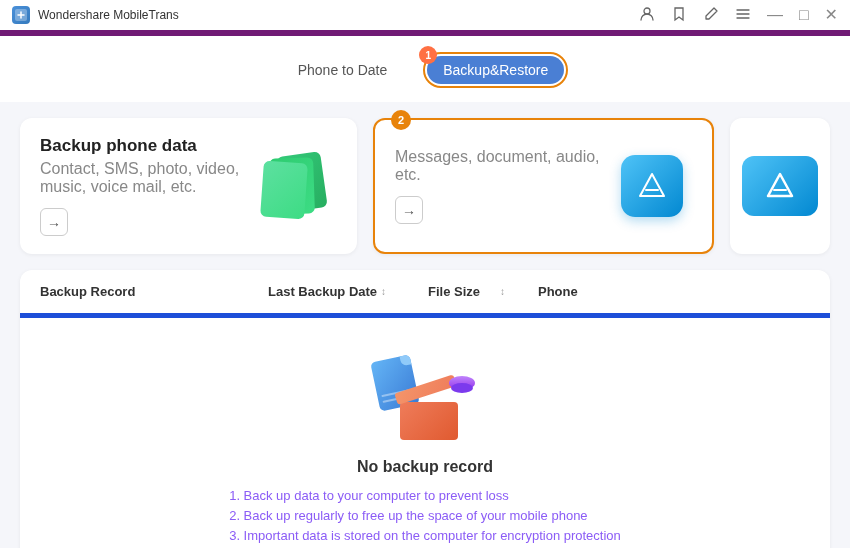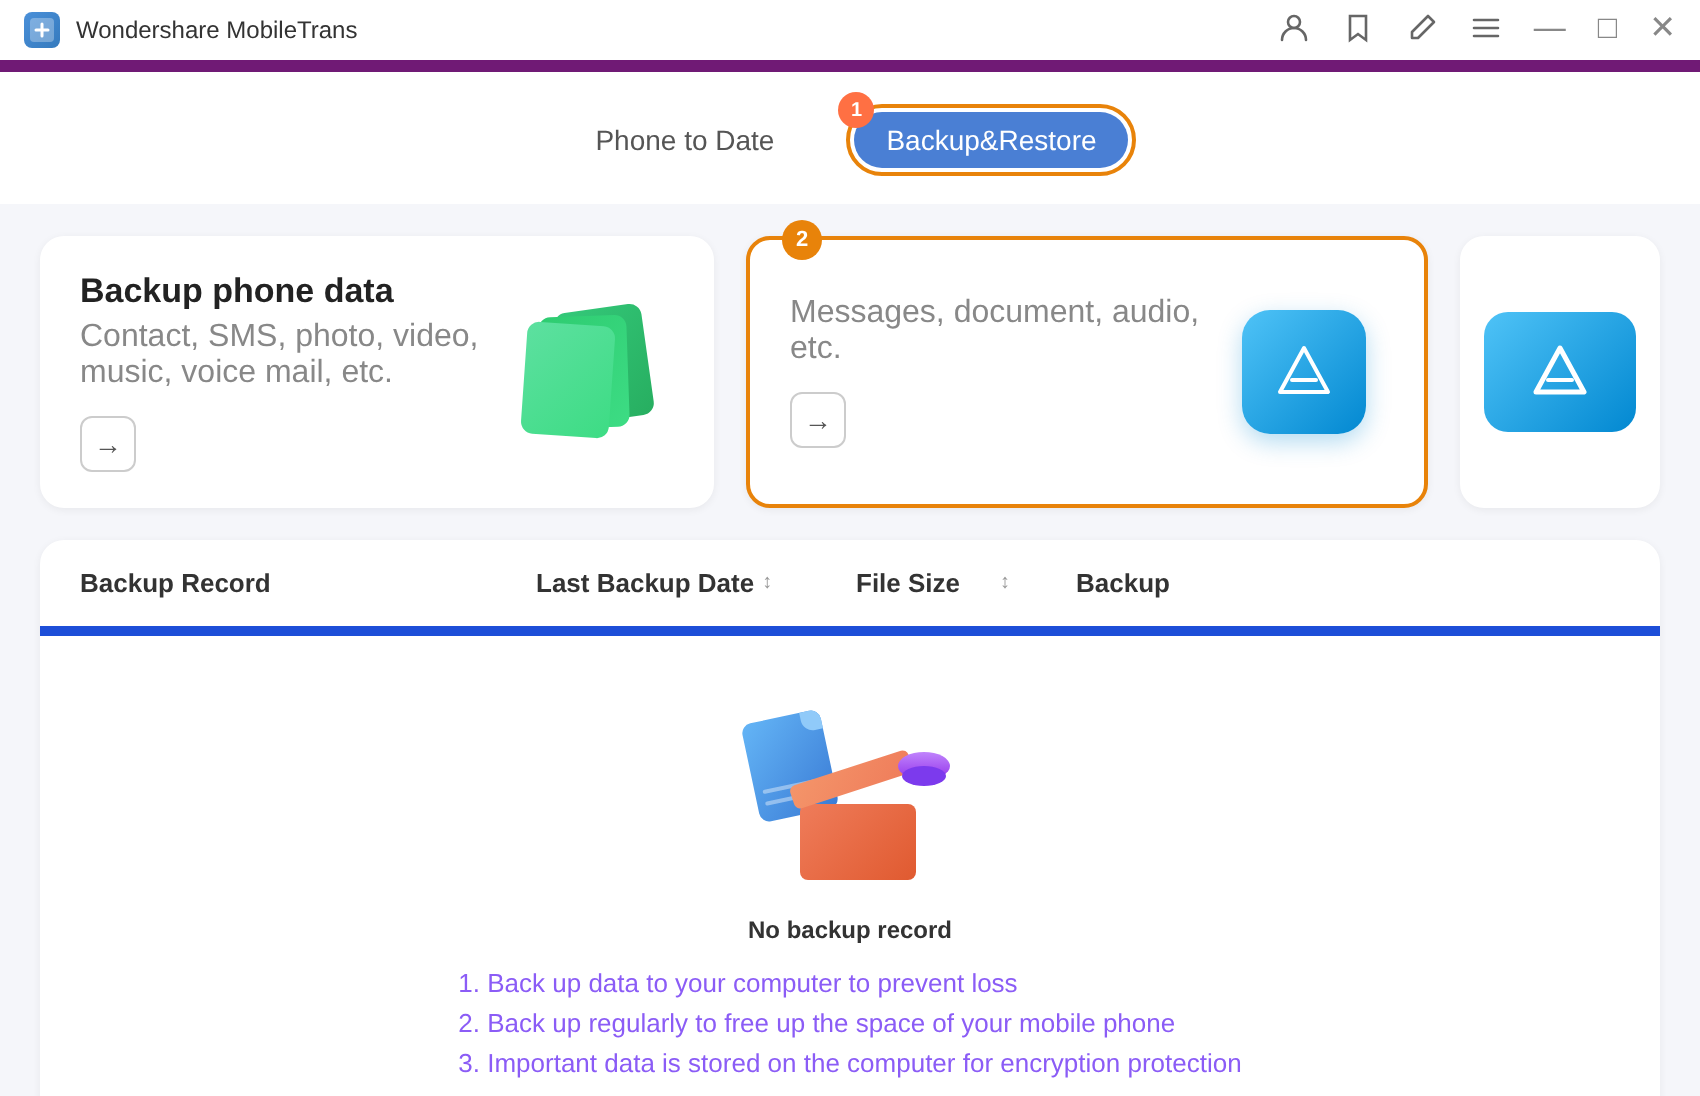--- a/index.html
+++ b/index.html
@@ -256,21 +256,21 @@
 
     
     .empty-state {
       display: flex;
       flex-direction: column;
       align-items: center;
       padding: 40px 20px 30px;
     }
 
     .empty-title {
-      font-size: 12px;
+      font-size: 16px;
       font-weight: 700;
       color: #333;
       margin-bottom: 12px;
     }
     .empty-list {
       list-style: none;
       text-align: left;
     }
     .empty-list li {
       font-size: 13px;
@@ -394,21 +394,21 @@
     <div class="table-header">
       <div class="th th-backup">Backup Record</div>
       <div class="th th-date">
         <span>Last Backup Date</span>
         <span class="sort-icon">↕</span>
       </div>
       <div class="th th-size">
         <span>File Size</span>
         <span class="sort-icon">↕</span>
       </div>
-      <div class="th th-state">Backup</div>
+      <div class="th th-state">Phone</div>
     </div>
 
     <div class="empty-state">
 
       <div style="display:flex;align-items:flex-end;gap:16px;margin-bottom:18px;">
         <div style="position:relative;width:100px;height:82px;">
 
           <div style="position:absolute;top:0;left:0;width:40px;height:50px;background:linear-gradient(135deg,#64b5f6,#3a7bd5);border-radius:5px;transform:rotate(-12deg);">
             <div style="position:absolute;top:0;right:0;width:10px;height:10px;background:#90caf9;border-radius:0 5px 0 6px;"></div>
             <div style="position:absolute;bottom:8px;left:4px;right:4px;height:2px;background:rgba(255,255,255,0.4);border-radius:2px;"></div>

